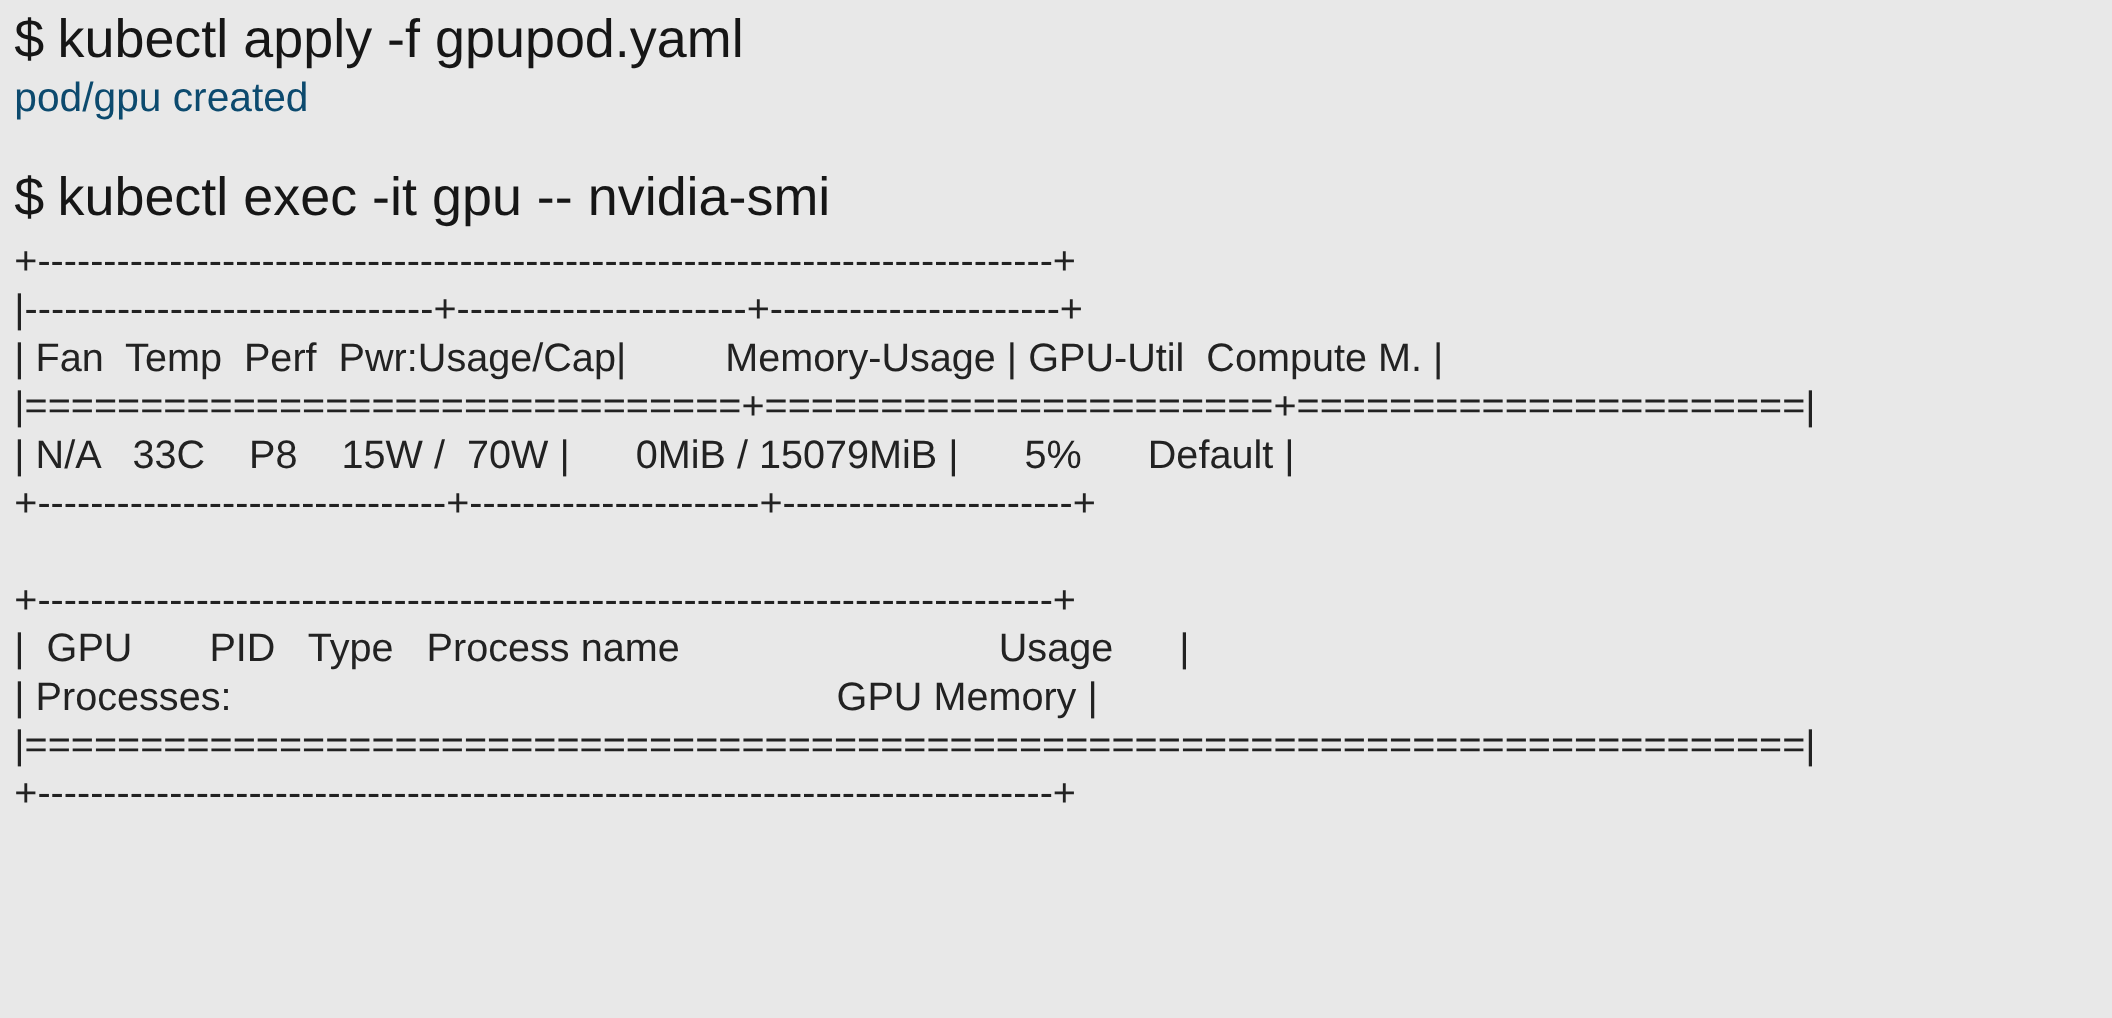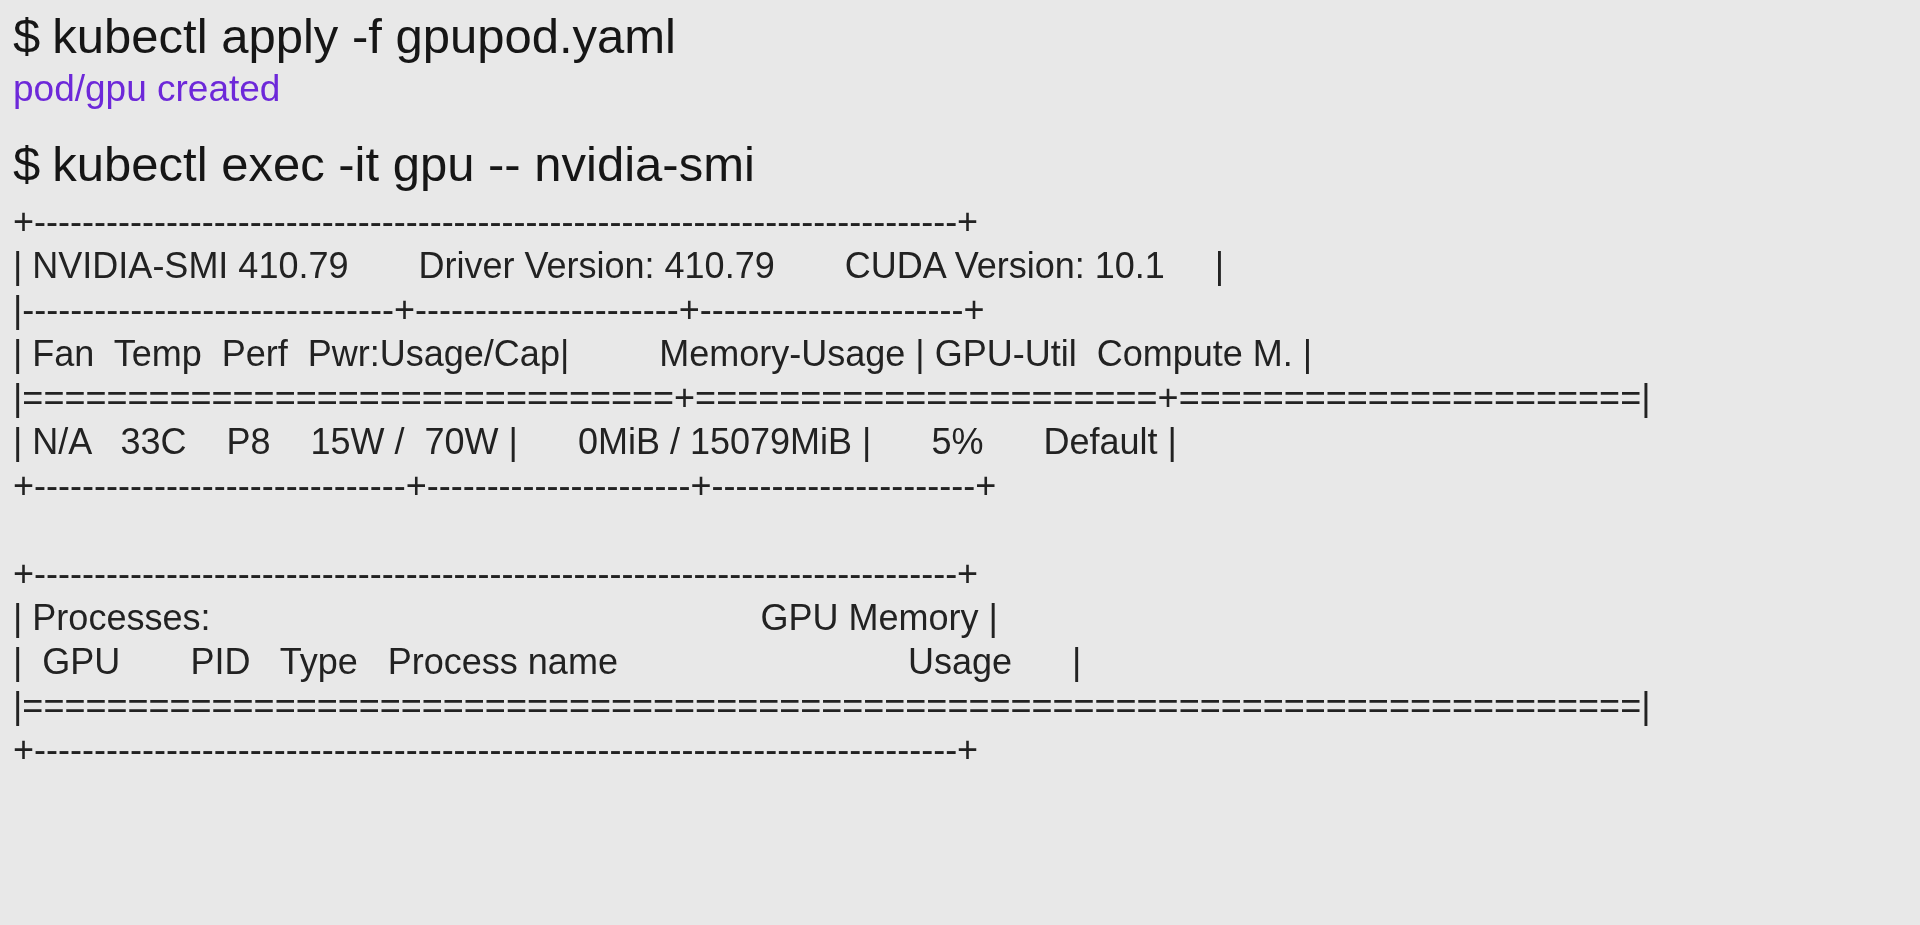--- a/index.html
+++ b/index.html
@@ -22,23 +22,23 @@
     font-size: 49px;
     line-height: 60px;
     white-space: pre;
     color: #161616;
   }
   .cmd-line .prompt { margin-right: 12px; }
   .out-line {
     font-size: 37px;
     line-height: 46px;
     white-space: pre;
-    color: #6d28d9;
+    color: #0c4a6e;
   }
-  .cmd-2 { margin-top: 22px; }
+  .cmd-2 { margin-top: 37px; }
   .smi-block { margin-top: 6px; }
   .term-line {
     font-size: 36px;
     line-height: 44px;
     min-height: 44px;
     white-space: pre;
     color: #222222;
     letter-spacing: 0;
   }
 </style>
@@ -48,27 +48,26 @@
 <div class="terminal">
 
   <div class="cmd-line"><span class="prompt">$</span><span>kubectl apply -f gpupod.yaml</span></div>
 
   <div class="out-line">pod/gpu created</div>
 
   <div class="cmd-line cmd-2"><span class="prompt">$</span><span>kubectl exec -it gpu -- nvidia-smi</span></div>
 
   <div class="smi-block">
     <div class="term-line">+-----------------------------------------------------------------------------+</div>
-    <div class="term-line">| NVIDIA-SMI 410.79       Driver Version: 410.79       CUDA Version: 10.1     |</div>
     <div class="term-line">|-------------------------------+----------------------+----------------------+</div>
     <div class="term-line">| Fan  Temp  Perf  Pwr:Usage/Cap|         Memory-Usage | GPU-Util  Compute M. |</div>
     <div class="term-line">|===============================+======================+======================|</div>
     <div class="term-line">| N/A   33C    P8    15W /  70W |      0MiB / 15079MiB |      5%      Default |</div>
     <div class="term-line">+-------------------------------+----------------------+----------------------+</div>
     <div class="term-line"></div>
     <div class="term-line">+-----------------------------------------------------------------------------+</div>
+    <div class="term-line">|  GPU       PID   Type   Process name                             Usage      |</div>
     <div class="term-line">| Processes:                                                       GPU Memory |</div>
-    <div class="term-line">|  GPU       PID   Type   Process name                             Usage      |</div>
     <div class="term-line">|=============================================================================|</div>
     <div class="term-line">+-----------------------------------------------------------------------------+</div>
   </div>
 
 </div>
 
 </body></html>

